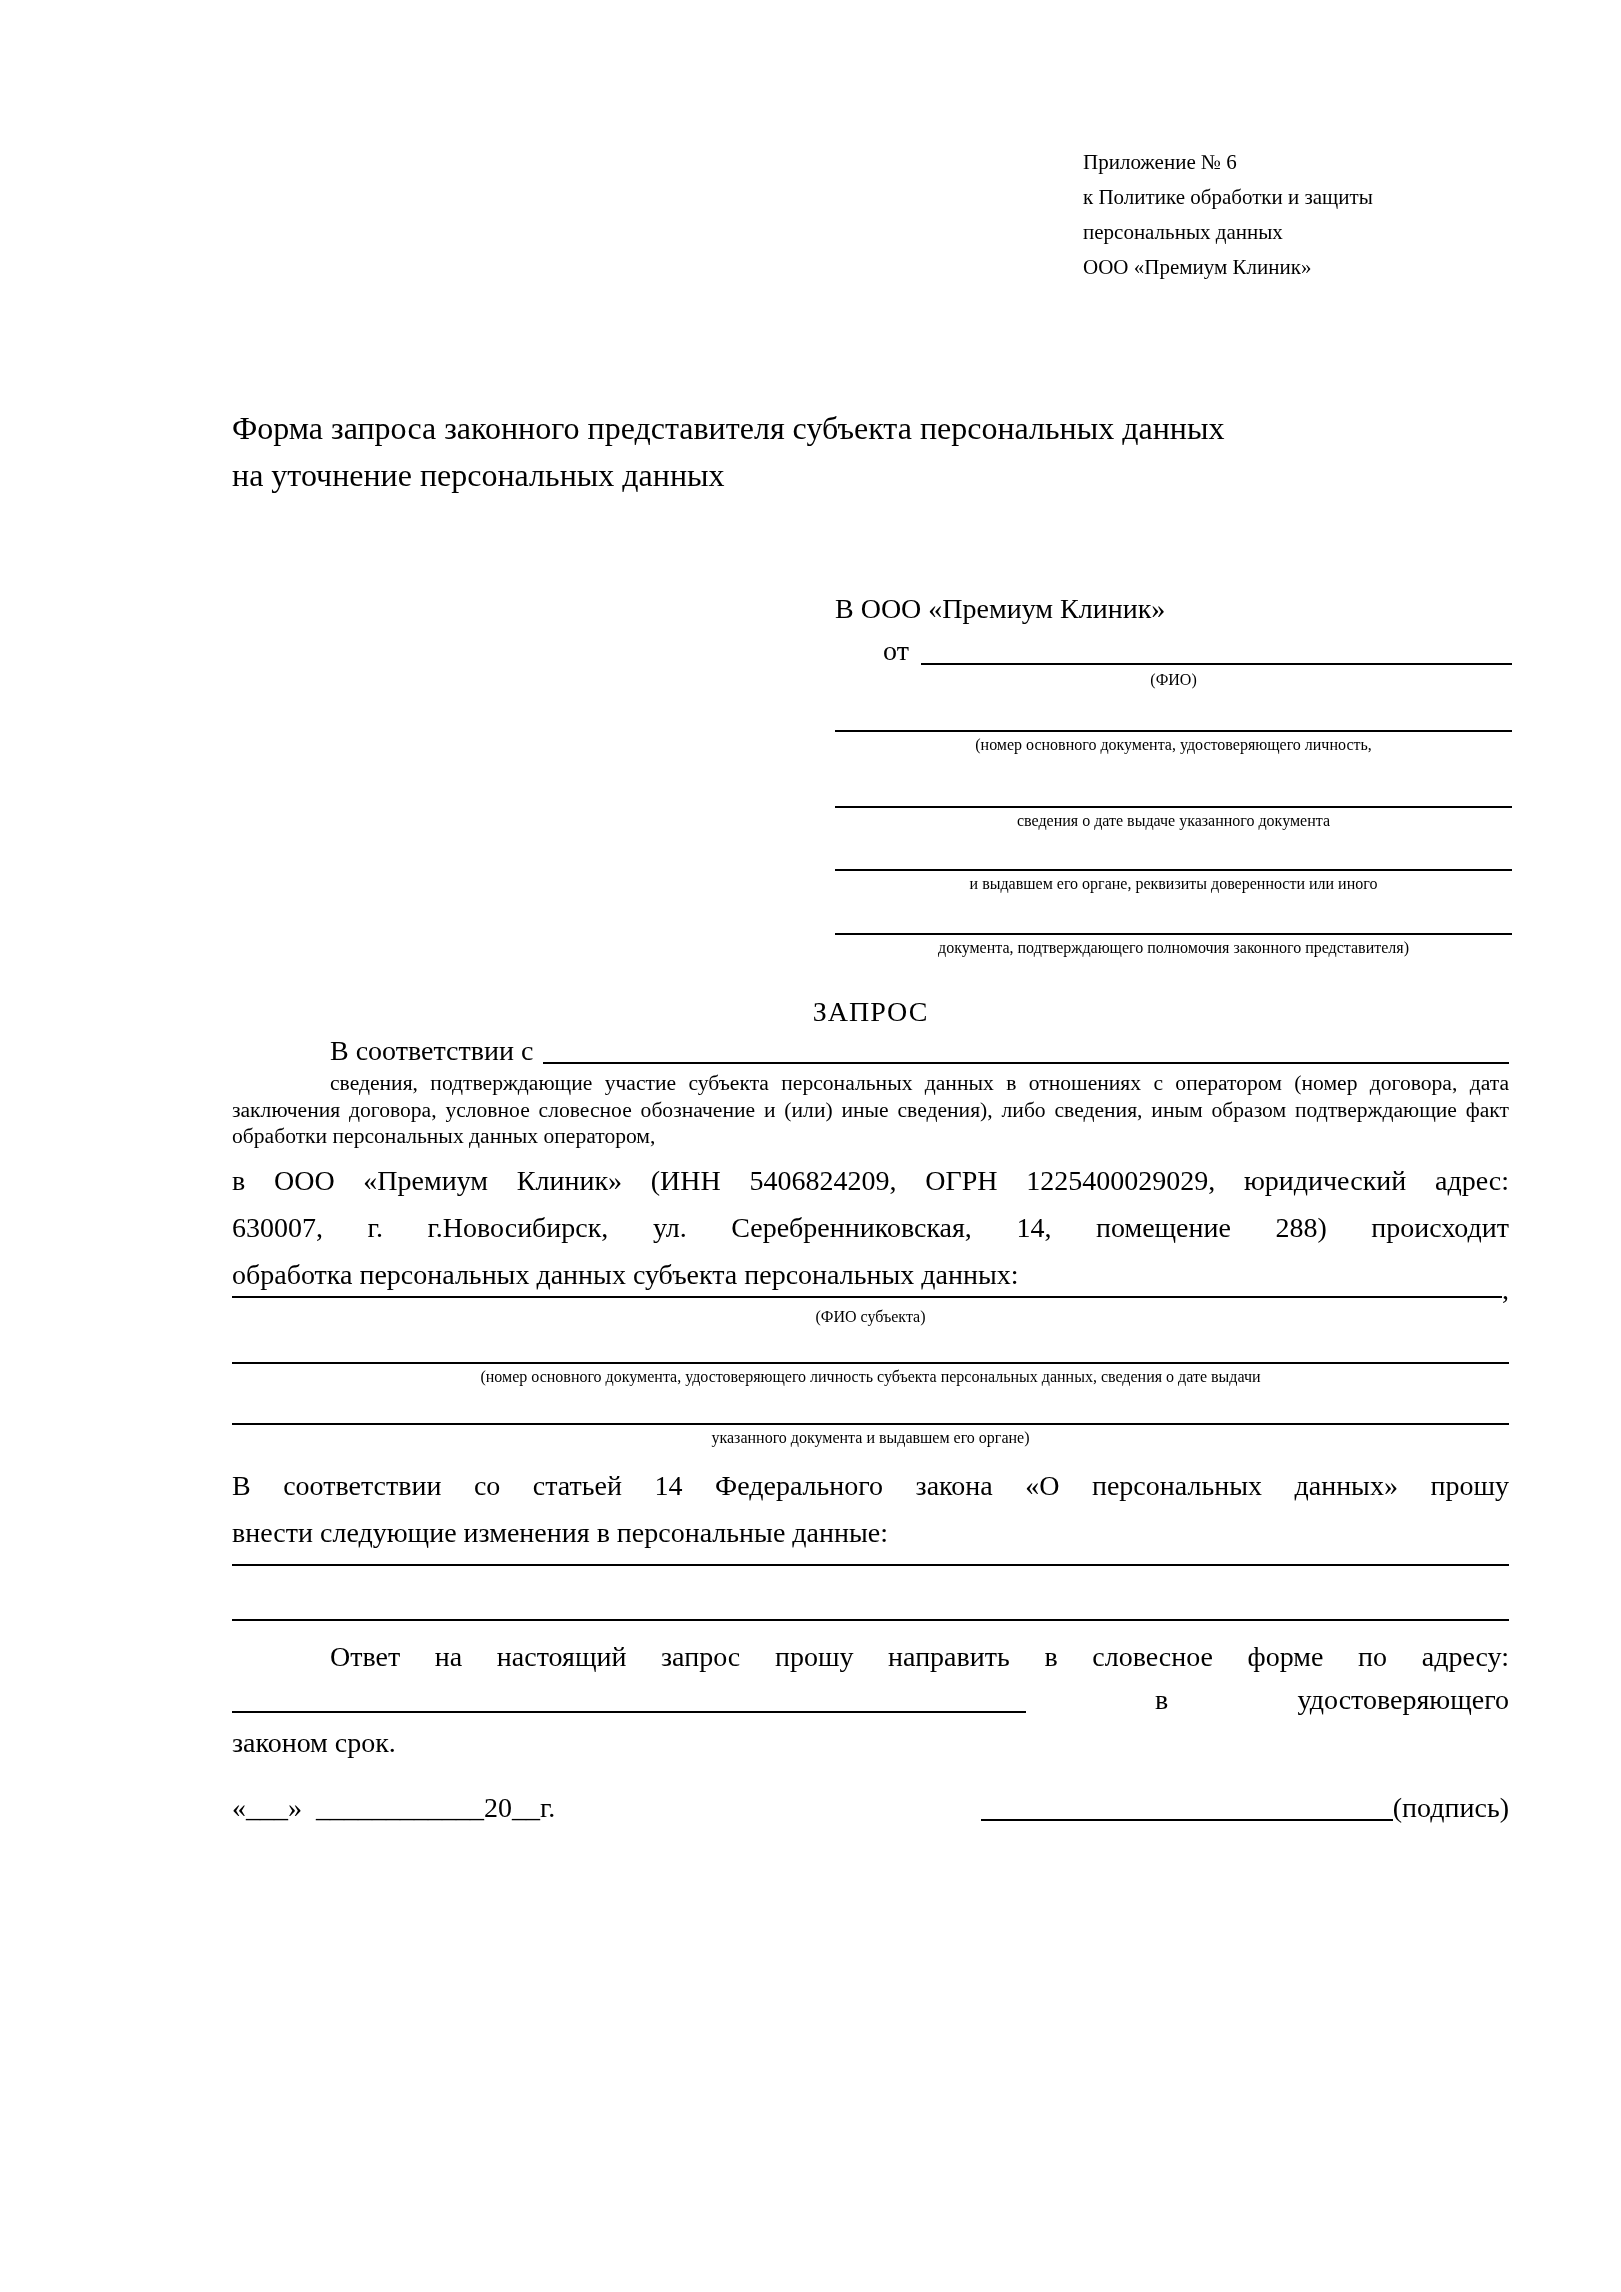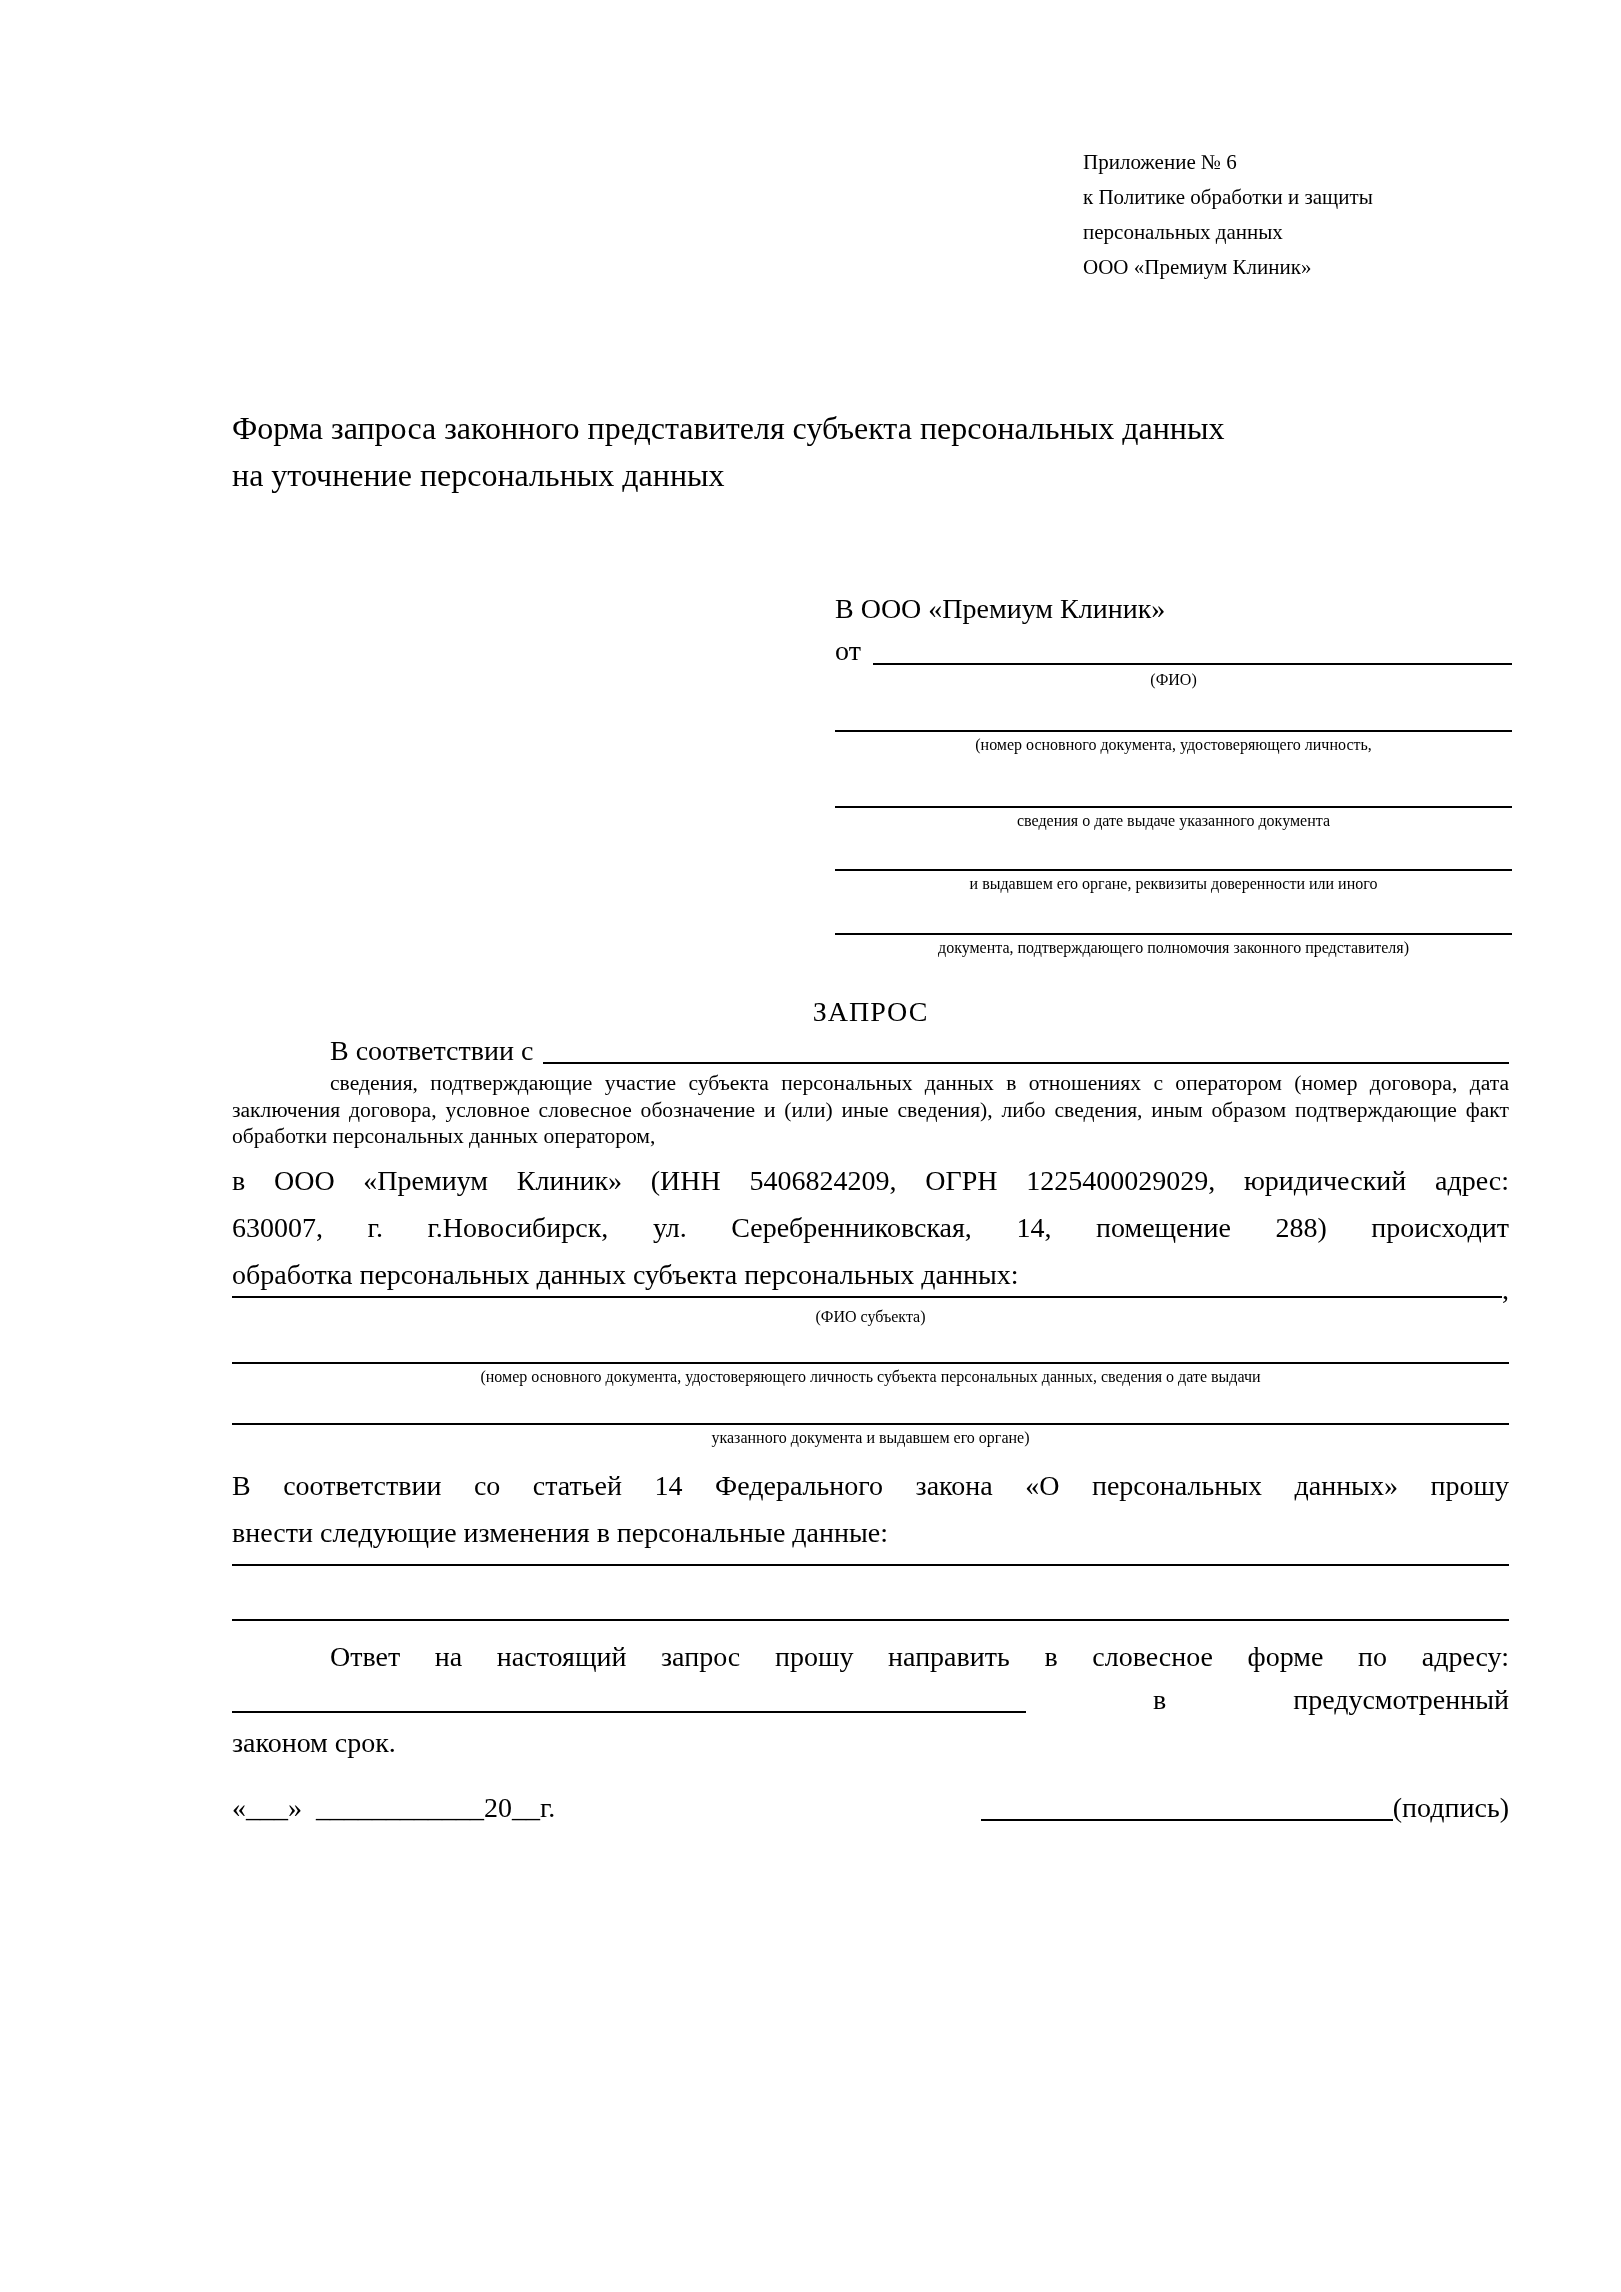--- a/index.html
+++ b/index.html
@@ -13,21 +13,21 @@
     overflow:hidden;
   }
   
   .header-block{position:absolute;left:1083px;top:145px;font-size:21px;line-height:35px;}
   
   .doc-title{position:absolute;left:232px;top:405px;width:1277px;text-align:left;font-weight:normal;font-size:32px;line-height:47px;}
   
   .addressee{position:absolute;left:835px;top:591px;width:677px;font-size:28px;}
   .addr-to{line-height:35px;}
   .from-row{display:flex;height:41px;align-items:flex-end;}
-  .from-row .from-label{line-height:33px;padding-right:11.8px;}
+  .from-row .from-label{line-height:33px;padding-right:11.8px;margin-left:48px;}
   .u-fill{flex:1;border-bottom:2.9px solid #000;height:0;align-self:flex-end;margin-bottom:5.9px;}
   .from-row .u-fill{margin-bottom:2px;}
   .cap{font-size:16px;line-height:25.5px;text-align:center;}
   .blank-a{border-bottom:2.9px solid #000;height:37px;}
   .blank-b{border-bottom:2.9px solid #000;height:49px;}
   .blank-c{border-bottom:2.9px solid #000;height:35px;}
   .blank-d{border-bottom:2.9px solid #000;height:37px;}
   
   .main{position:absolute;left:232px;top:992px;width:1277px;font-size:28px;}
   .zapros{text-align:center;line-height:39px;letter-spacing:1px;}
@@ -125,21 +125,21 @@
     </div>
 
     <div class="blank-short"></div>
     <div class="blank-tall"></div>
 
     <div class="reply">
       <div class="jl l1">Ответ на настоящий запрос прошу направить в словесное форме по адресу:</div>
       <div class="reply-mid">
         <span class="addr-blank"></span>
         <span>в</span>
-        <span>предусмотренный</span>
+        <span>удостоверяющего</span>
       </div>
       <div>законом срок.</div>
     </div>
 
     <div class="footer-row">
       <span class="footer-date">«___»  ____________20__г.</span>
       <span class="sig-group">
         <span class="sig-line"></span>
         <span class="sig-cap">(подпись)</span>
       </span>

